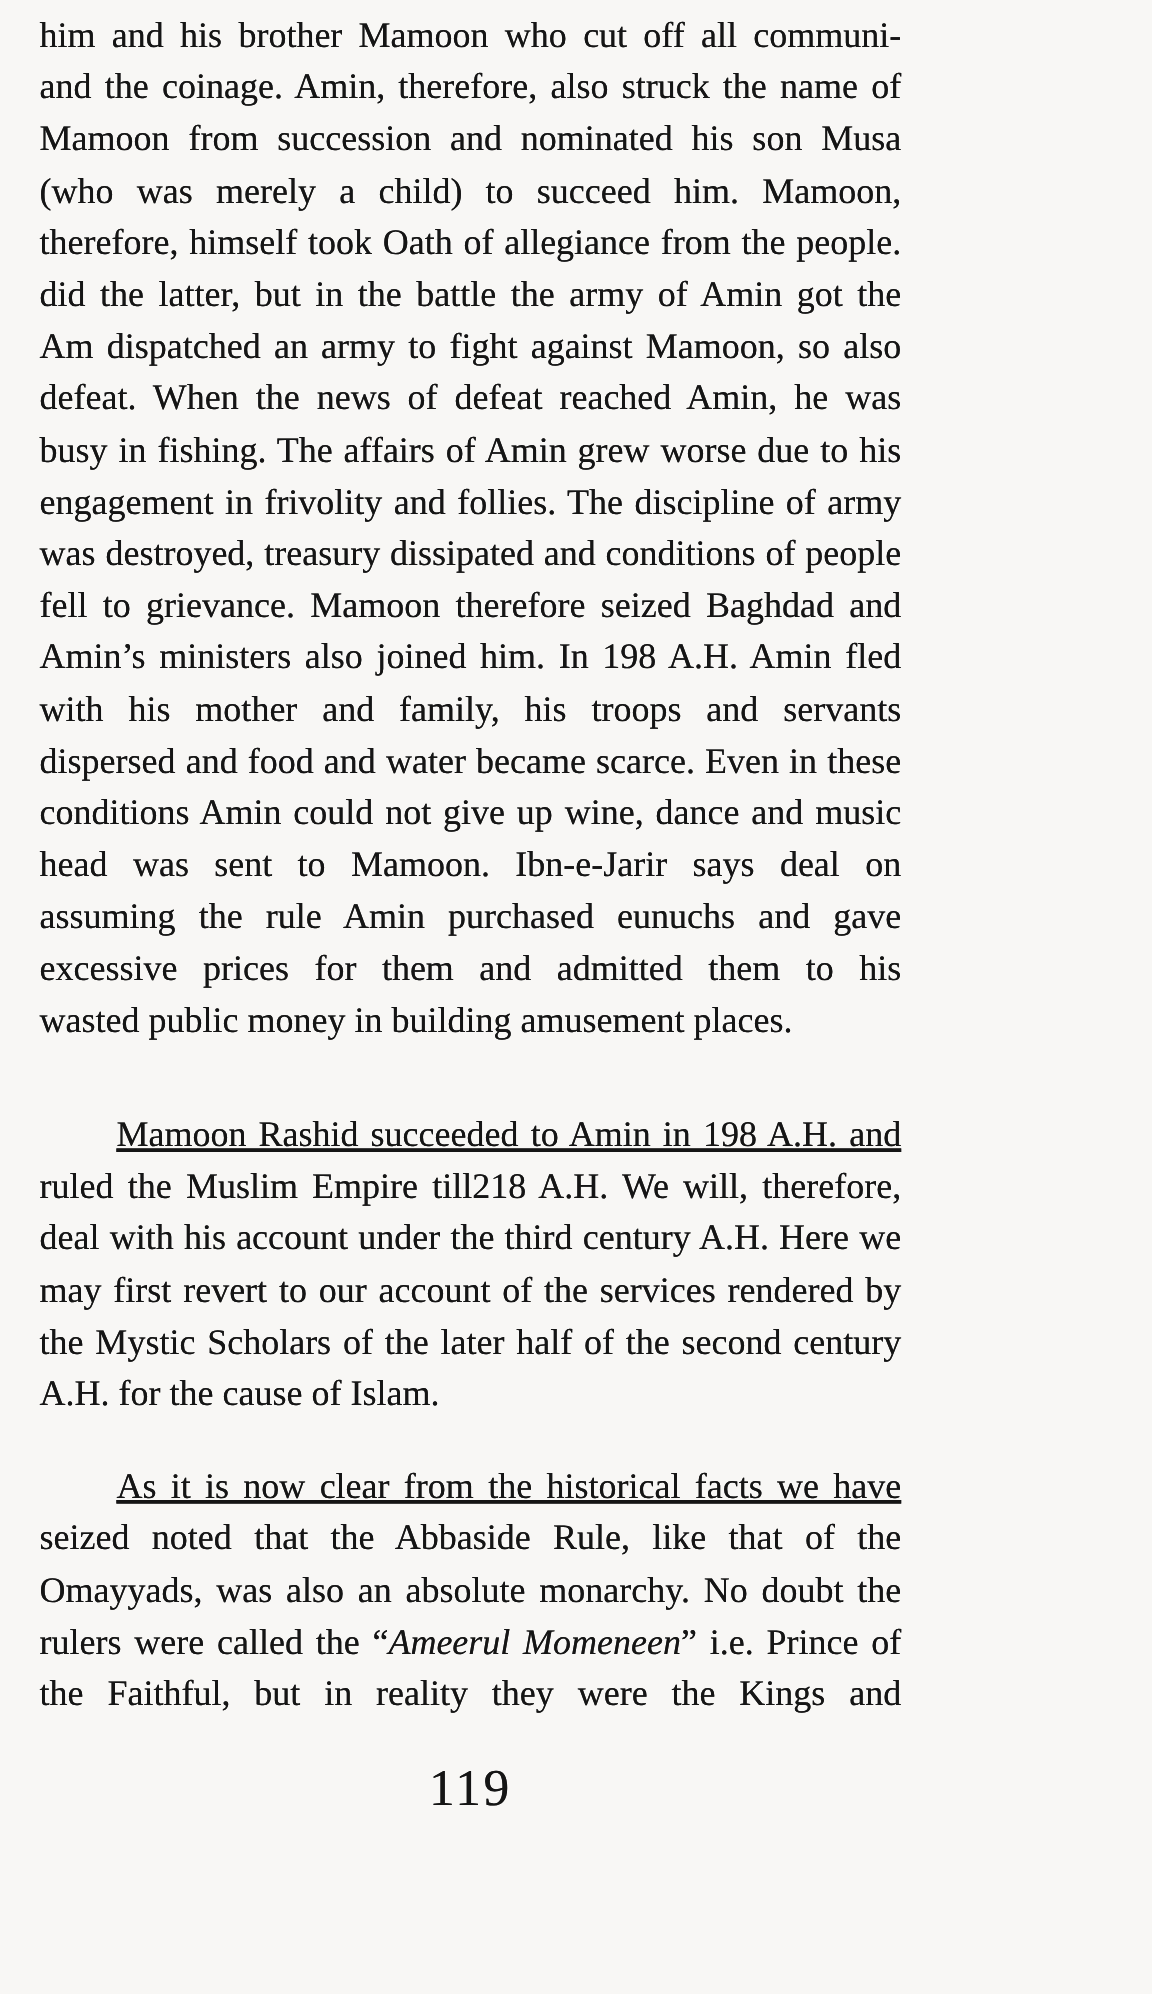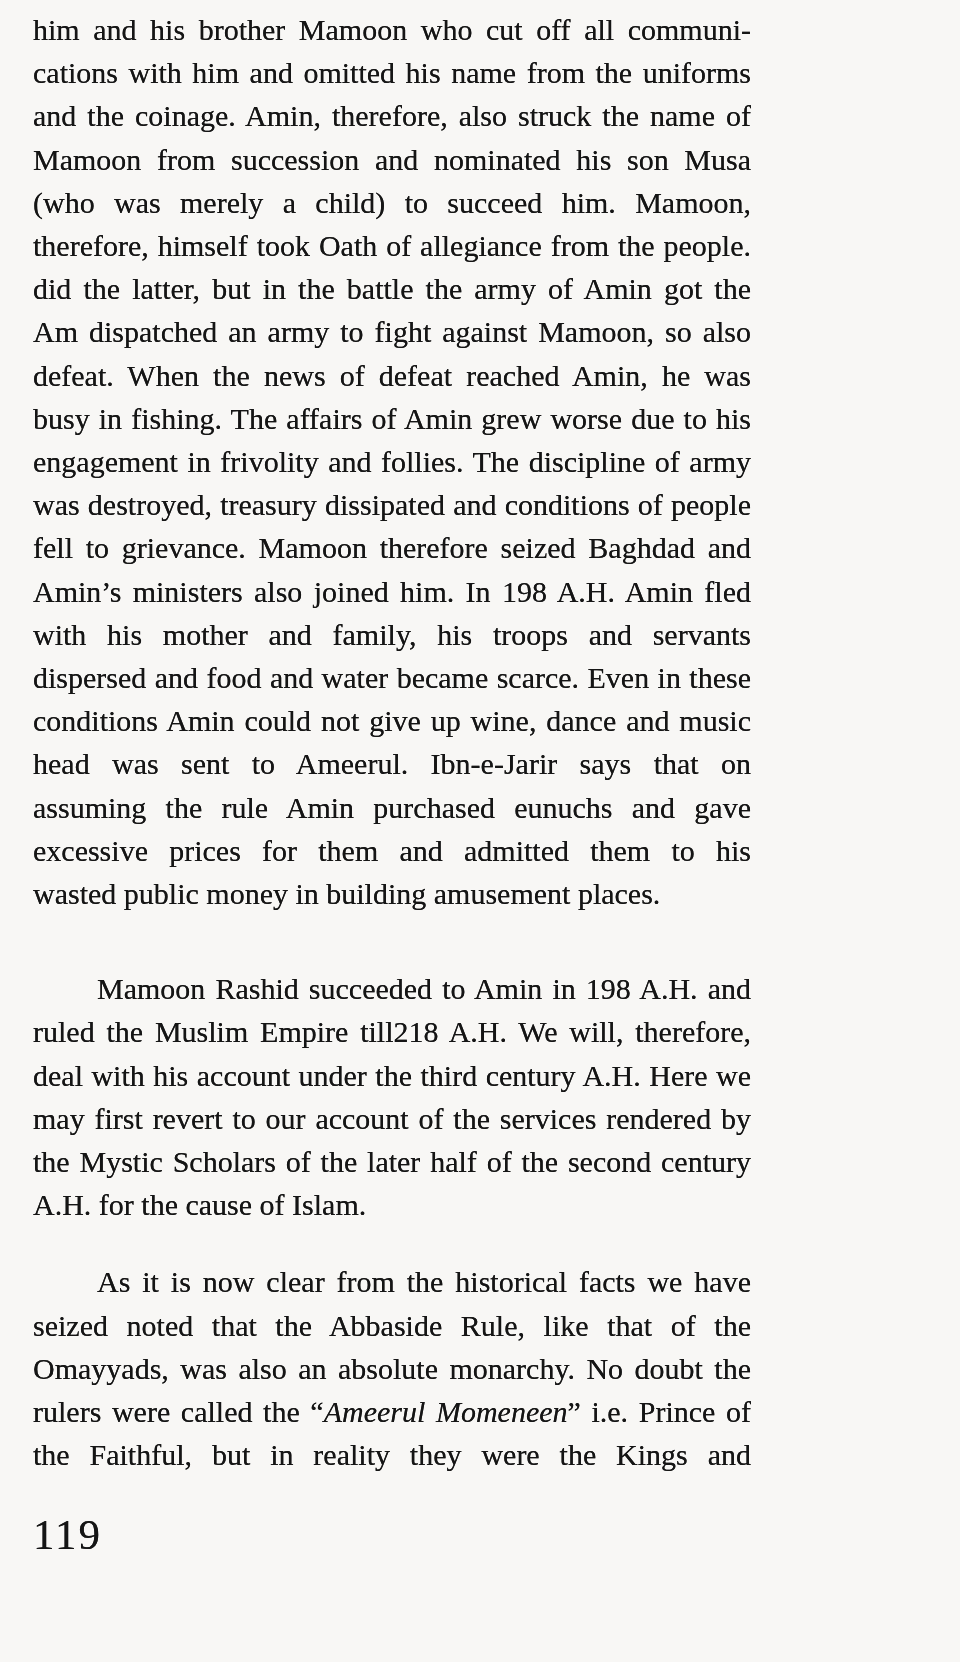--- a/index.html
+++ b/index.html
@@ -35,56 +35,56 @@
     text-align: justify;
     text-align-last: justify;
     white-space: normal;
   }
   .line.unjustified {
     text-align: left;
     text-align-last: left;
   }
   .line.indent {
     text-indent: 64px;
+    text-decoration: underline;
   }
   .line em {
   }
   .page-number {
     margin-top: 36px;
     font-size: 43px;
     line-height: 1;
-    text-align: left;
+    text-align: center;
     letter-spacing: 2px;
     text-shadow: 0 0 0.5px rgba(10,10,10,0.85);
   }
 </style>
 </head>
 <body>
 
 <main class="page">
   <div class="page-text">
       <div class="paragraph">
         <div class="line">him and his brother Mamoon who cut off all communi-</div>
-        <div class="line">cations with him and omitted his name from the uniforms</div>
         <div class="line">and the coinage. Amin, therefore, also struck the name of</div>
         <div class="line">Mamoon from succession and nominated his son Musa</div>
         <div class="line">(who was merely a child) to succeed him. Mamoon,</div>
         <div class="line">therefore, himself took Oath of allegiance from the people.</div>
         <div class="line">did the latter, but in the battle the army of Amin got the</div>
         <div class="line">Am dispatched an army to fight against Mamoon, so also</div>
         <div class="line">defeat. When the news of defeat reached Amin, he was</div>
         <div class="line">busy in fishing. The affairs of Amin grew worse due to his</div>
         <div class="line">engagement in frivolity and follies. The discipline of army</div>
         <div class="line">was destroyed, treasury dissipated and conditions of people</div>
         <div class="line">fell to grievance. Mamoon therefore seized Baghdad and</div>
         <div class="line">Amin’s ministers also joined him. In 198 A.H. Amin fled</div>
         <div class="line">with his mother and family, his troops and servants</div>
         <div class="line">dispersed and food and water became scarce. Even in these</div>
         <div class="line">conditions Amin could not give up wine, dance and music</div>
-        <div class="line">head was sent to Ameerul. Ibn-e-Jarir says that on</div>
+        <div class="line">head was sent to Mamoon. Ibn-e-Jarir says deal on</div>
         <div class="line">assuming the rule Amin purchased eunuchs and gave</div>
         <div class="line">excessive prices for them and admitted them to his</div>
         <div class="line unjustified">wasted public money in building amusement places.</div>
       </div>
       <div class="paragraph">
         <div class="line indent">Mamoon Rashid succeeded to Amin in 198 A.H. and</div>
         <div class="line">ruled the Muslim Empire till218 A.H. We will, therefore,</div>
         <div class="line">deal with his account under the third century A.H. Here we</div>
         <div class="line">may first revert to our account of the services rendered by</div>
         <div class="line">the Mystic Scholars of the later half of the second century</div>

